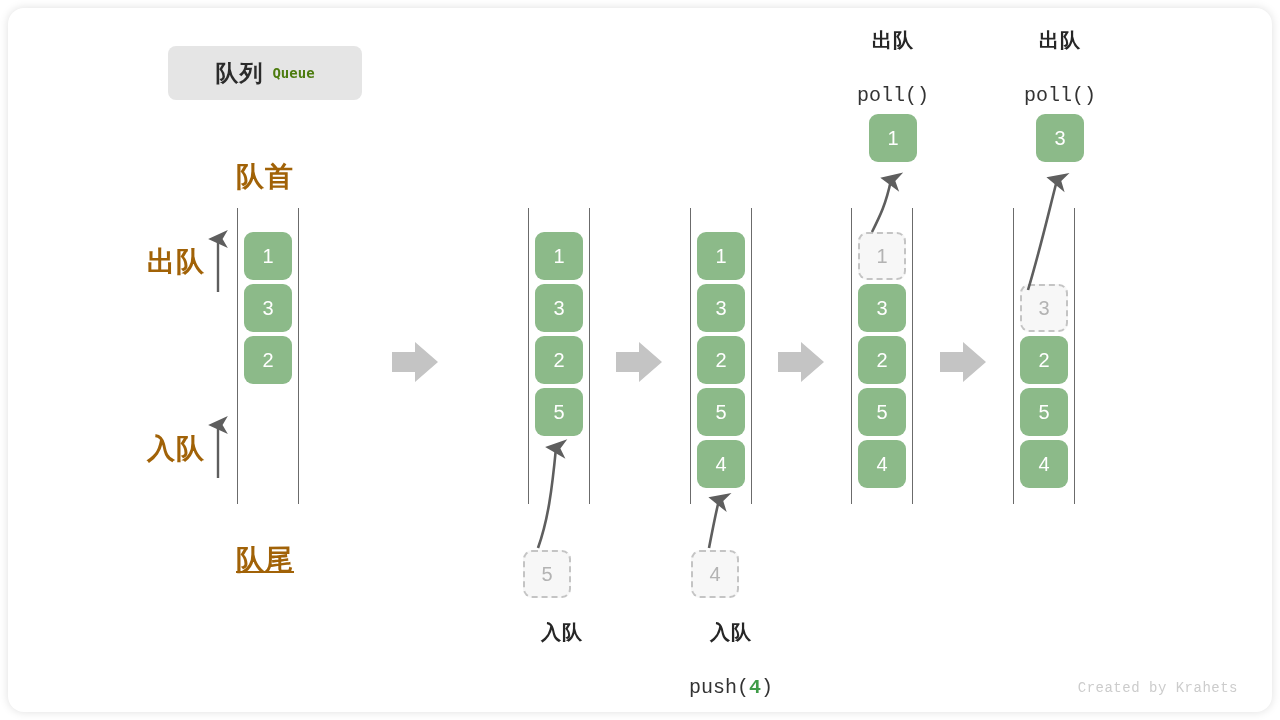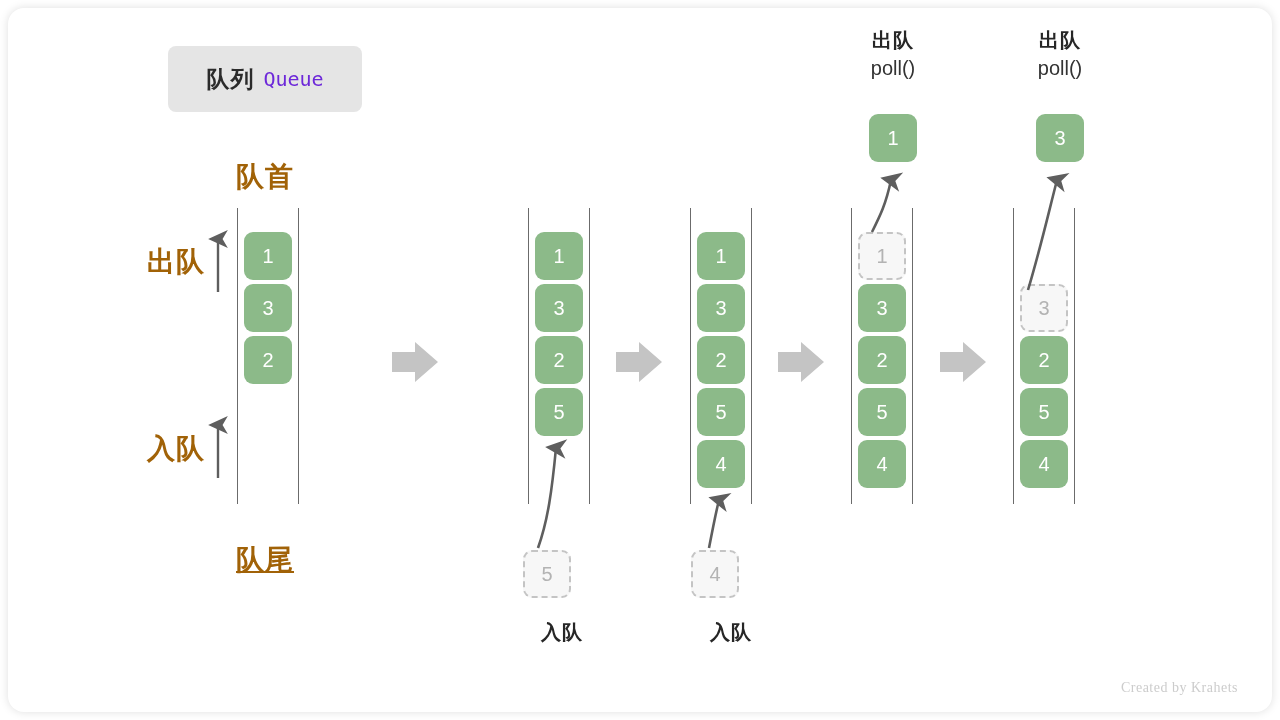--- a/index.html
+++ b/index.html
@@ -29,38 +29,39 @@
     width: 1280px;
     height: 720px;
   }
 
   
   .title-badge {
     position: absolute;
     left: 168px;
     top: 46px;
     width: 194px;
-    height: 66px;
+    height: 54px;
     background: #e5e5e5;
     border-radius: 8px;
     display: flex;
     align-items: center;
     justify-content: center;
     gap: 9px;
   }
   .title-cn {
     font-size: 23px;
     font-weight: bold;
     color: #2b2b2b;
     letter-spacing: 1px;
   }
   .title-en {
     font-family: "DejaVu Sans Mono", "Liberation Mono", monospace;
-    font-size: 20px;
-    color: #6d28d9;
+    font-size: 14px;
+    color: #4d7c0f;
+    font-weight: bold;
   }
 
   
   .lbl {
     position: absolute;
     font-size: 28px;
     font-weight: bold;
     color: #a16207;
     letter-spacing: 1px;
     white-space: nowrap;
@@ -128,33 +129,34 @@
     white-space: nowrap;
   }
   .op-cn {
     font-size: 20px;
     font-weight: bold;
     color: #262626;
     letter-spacing: 1px;
     line-height: 1.25;
   }
   .op-code {
-    font-family: Liberation Sans, sans-serif;
+    font-family: Liberation Mono, monospace;
     font-size: 20px;
     color: #333333;
     line-height: 1.5;
+    margin-top: 28px;
   }
   .op-code .arg { color: #3f9c48; font-weight: bold; }
 
   
   .watermark {
     position: absolute;
     right: 42px;
     bottom: 24px;
-    font-family: Liberation Serif, serif;
+    font-family: Liberation Mono, monospace;
     font-size: 14px;
     color: #cccccc;
     letter-spacing: 0.5px;
   }
 
   svg.overlay {
     position: absolute;
     left: 0; top: 0;
     width: 1280px;
     height: 720px;
@@ -237,20 +239,21 @@
   <div class="op-caption" style="left:984px; top:28px; width:152px;">
     <div class="op-cn">出队</div>
     <div class="op-code">poll()</div>
   </div>
 
   <div class="op-caption" style="left:471px; top:620px; width:182px;">
     <div class="op-cn">入队</div>
   </div>
   <div class="op-caption" style="left:640px; top:620px; width:182px;">
     <div class="op-cn">入队</div>
+    <div class="op-code"><span>push(</span><span class="arg">4</span><span>)</span></div>
   </div>
 
   <div class="watermark">Created by Krahets</div>
 
   <svg class="overlay" viewBox="0 0 1280 720">
     <defs>
       <marker id="thinhead" markerWidth="9" markerHeight="9" refX="4.5" refY="4.5" orient="auto">
         <path d="M0.7,8.6 L4.5,0.4 L8.3,8.6 L4.5,6.4 Z" fill="#5e5e5e"></path>
       </marker>
       <marker id="curvehead" markerWidth="9" markerHeight="9" refX="4.5" refY="4.6" orient="auto">

